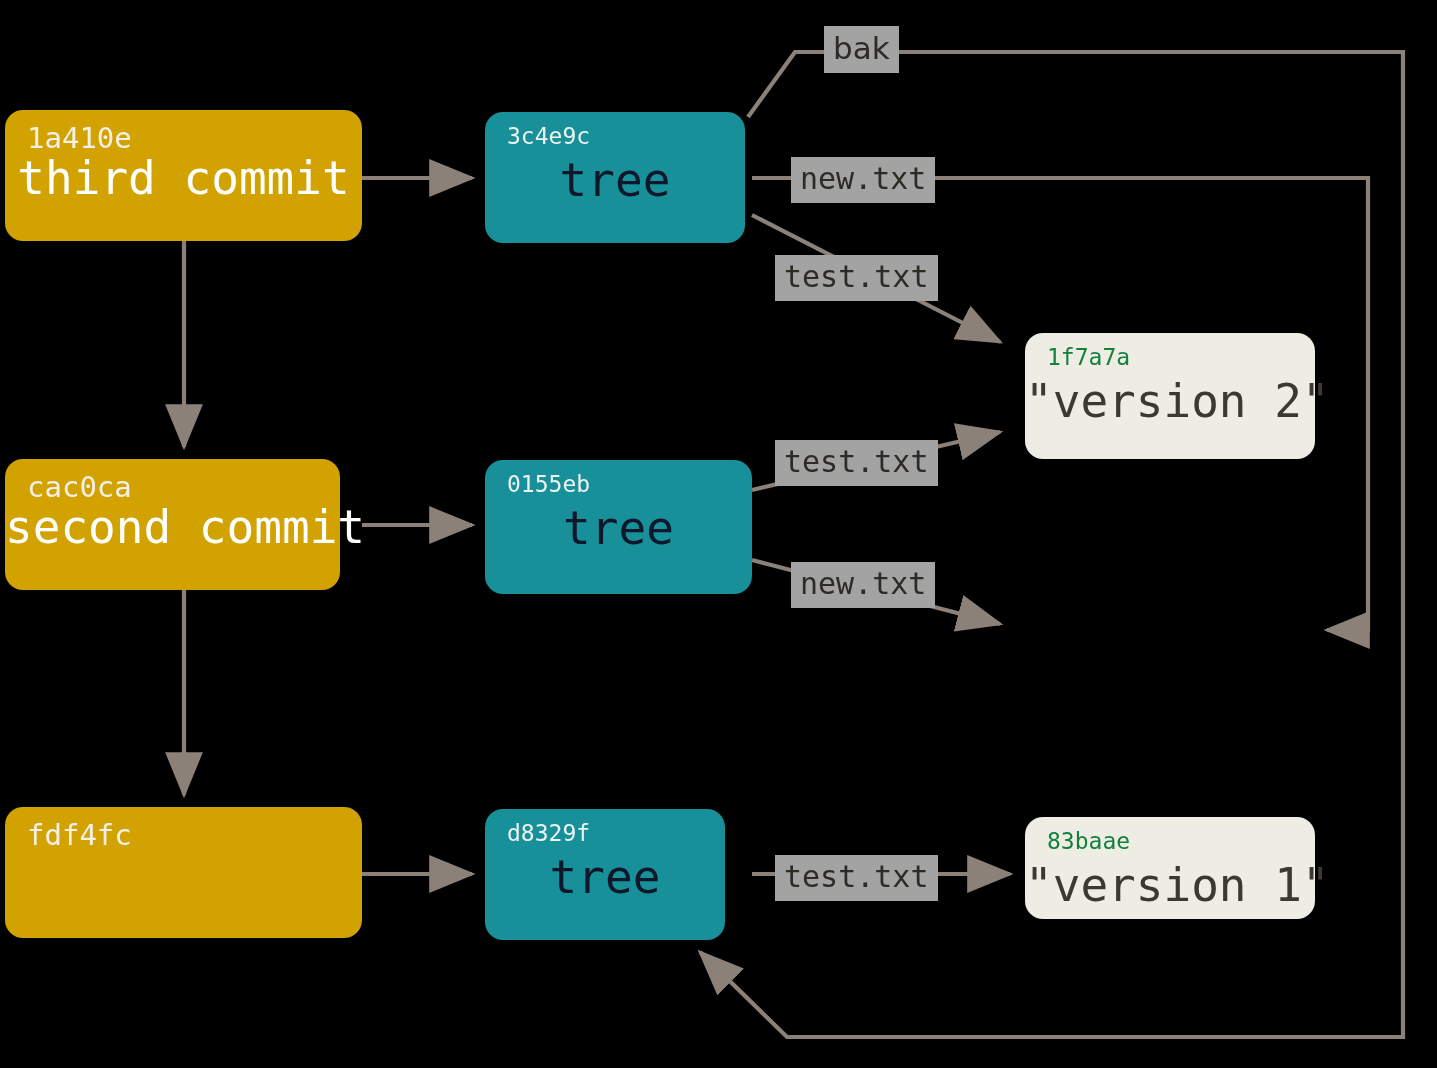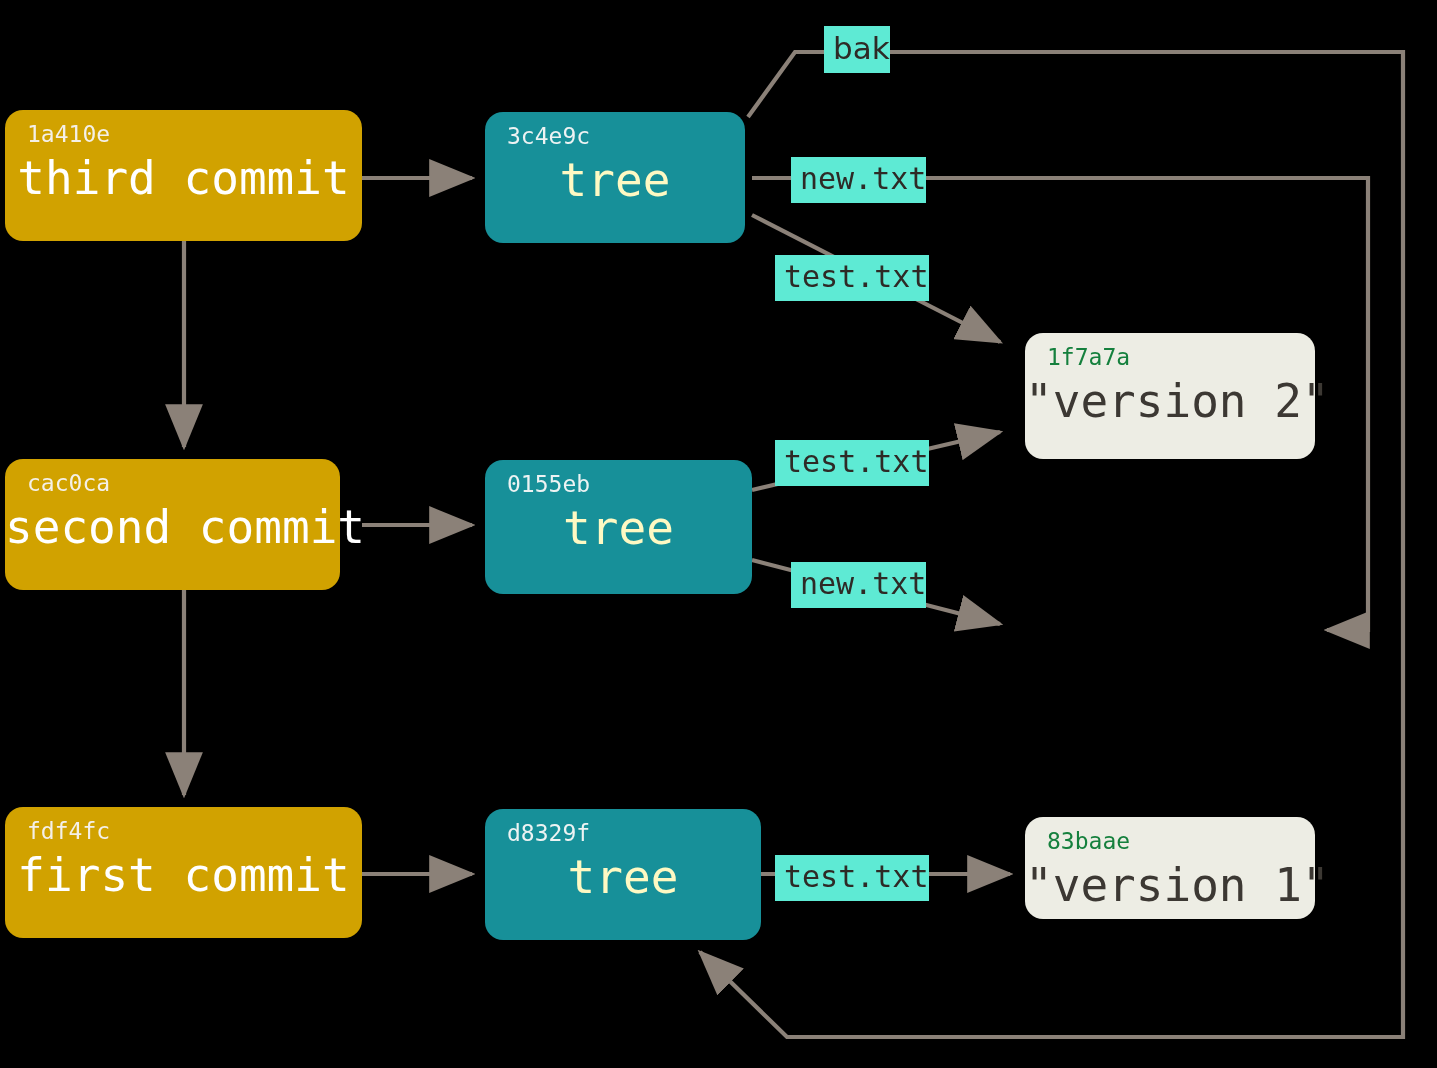--- a/index.html
+++ b/index.html
@@ -30,40 +30,40 @@
     position:absolute;
     left:0;right:0;
     top:41px;
     text-align:center;
     font-size:46px;
     white-space:nowrap;
   }
 
   
   .commit{background:#D1A200;}
-  .commit .hash{color:#F4F0E8;font-size:23px;}
+  .commit .hash{color:#F4F0E8;font-size:29px;}
   .commit .title{color:#FFFFFF;}
 
   
   .tree{background:#179099;}
   .tree .hash{color:#EDF3F3;font-size:23px;}
-  .tree .title{color:#fef9c3;text-align:center;}
+  .tree .title{color:#0f172a;text-align:center;}
 
   
   .blob{background:#EDEDE4;}
   .blob .hash{color:#15803d;font-size:23px;}
   .blob .title{color:#3C3833;}
 
   .edgelabel{
     position:absolute;
-    background:#5eead4;
+    background:#a3a3a3;
     color:#2E2A26;
     font-size:30px;
     line-height:1.0;
-    padding:7px 0 9px 9px;
+    padding:7px 9px 9px 9px;
     white-space:nowrap;
     box-sizing:border-box;
   }
   .edgelabel.sans{
     font-family:"DejaVu Sans","Liberation Sans",sans-serif;
     font-size:31px;
   }
 </style>
 </head>
 <body>
@@ -104,34 +104,33 @@
     <span class="title">third commit</span>
   </div>
 
   <div class="node commit" style="left:5px;top:459px;width:335px;height:131px;">
     <span class="hash">cac0ca</span>
     <span class="title">second commit</span>
   </div>
 
   <div class="node commit" style="left:5px;top:807px;width:357px;height:131px;">
     <span class="hash">fdf4fc</span>
-    <span class="title">first commit</span>
   </div>
 
   <div class="node tree" style="left:485px;top:112px;width:260px;height:131px;">
     <span class="hash">3c4e9c</span>
     <span class="title">tree</span>
   </div>
 
   <div class="node tree" style="left:485px;top:460px;width:267px;height:134px;">
     <span class="hash">0155eb</span>
     <span class="title">tree</span>
   </div>
 
-  <div class="node tree" style="left:485px;top:809px;width:276px;height:131px;padding-left:40px;">
+  <div class="node tree" style="left:485px;top:809px;width:240px;height:131px;padding-left:40px;">
     <span class="hash">d8329f</span>
     <span class="title">tree</span>
   </div>
 
   <div class="node blob" style="left:1025px;top:333px;width:290px;height:126px;">
     <span class="hash">1f7a7a</span>
     <span class="title">"version 2"</span>
   </div>
 
 

